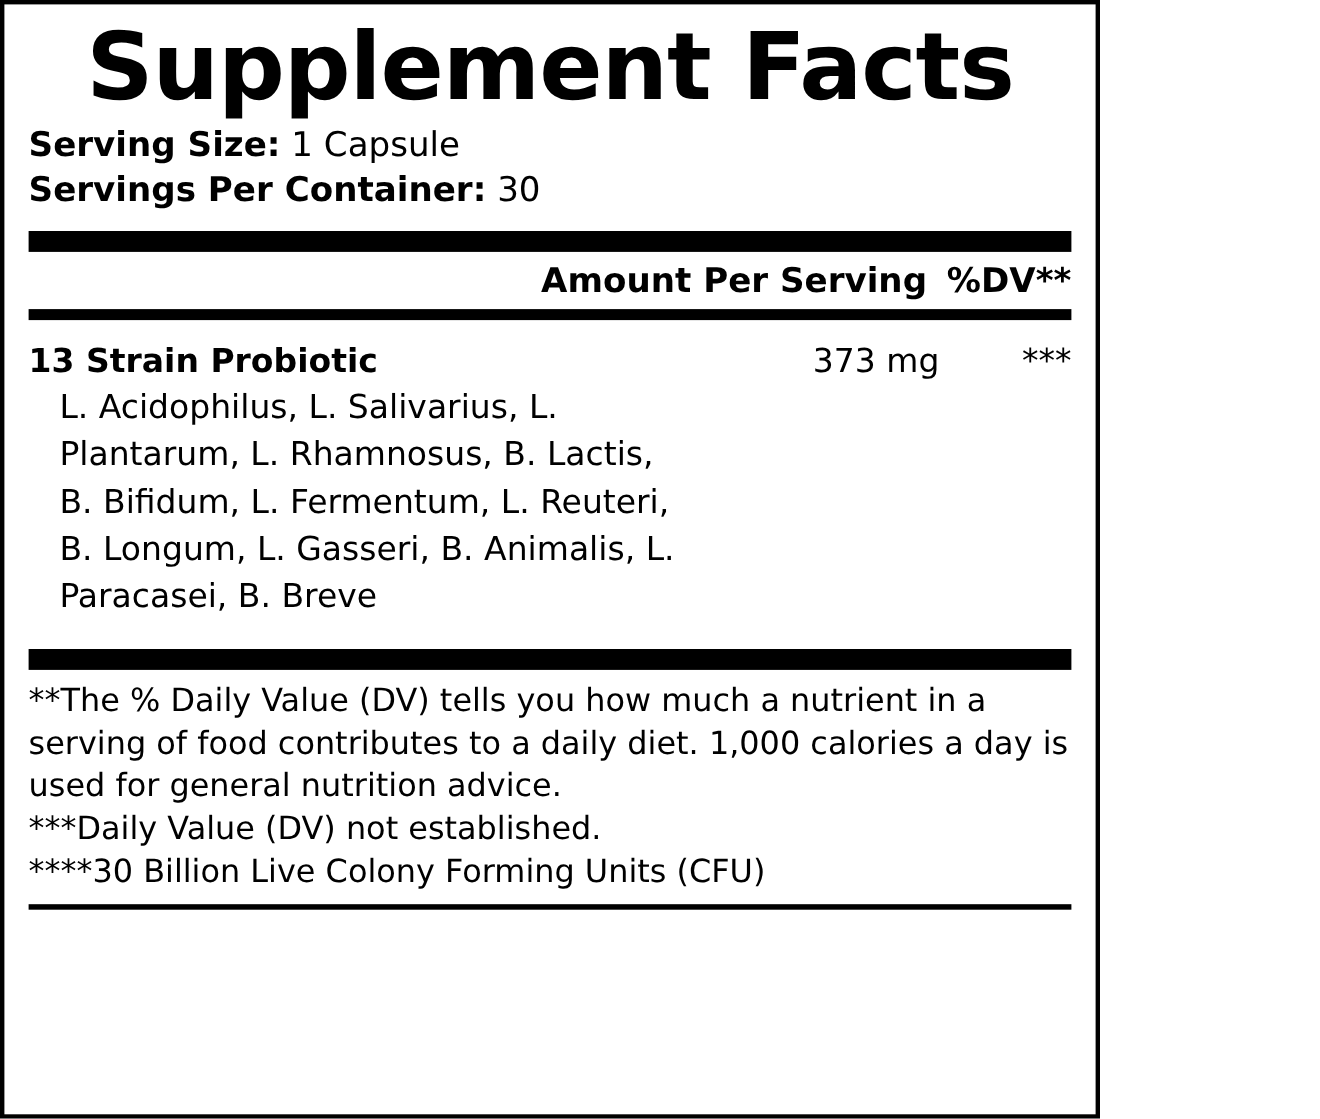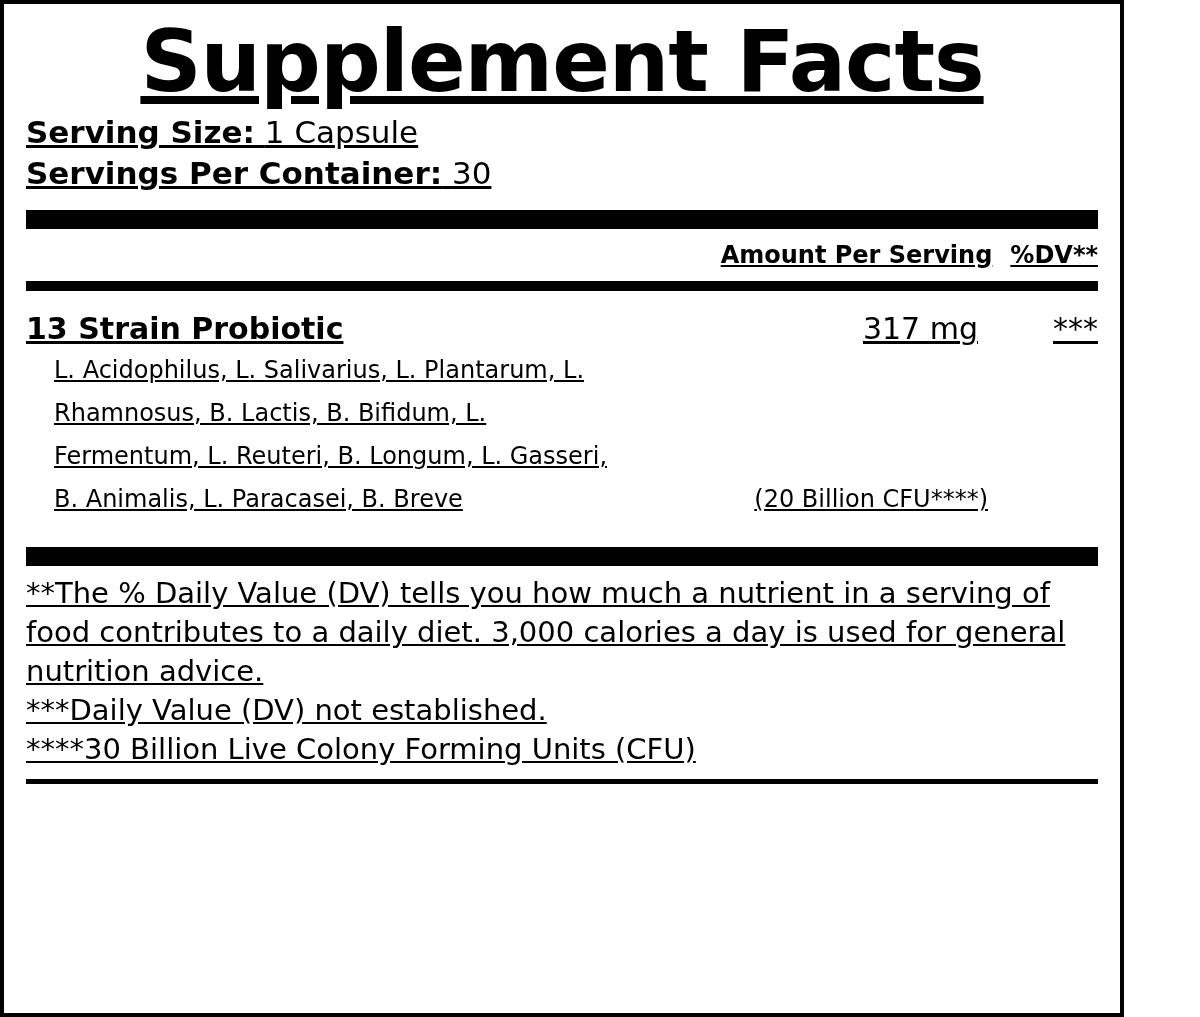--- a/index.html
+++ b/index.html
@@ -6,27 +6,26 @@
     margin: 0;
     padding: 0;
     background: #ffffff;
   }
   body {
     font-family: "DejaVu Sans", sans-serif;
     color: #000000;
   }
   .panel {
     position: relative;
-    width: 1124px;
+    width: 1000px;
     height: 1017px;
     box-sizing: border-box;
     background: #ffffff;
     border: 4px solid #000000;
     overflow: hidden;
-    text-decoration: underline;
   }
   .inner {
     padding: 6px 22px 0 22px;
   }
   .title {
     font-weight: bold;
     font-size: 85px;
     line-height: 96px;
     letter-spacing: -1px;
     text-align: center;
@@ -54,21 +53,21 @@
   .rule-thin {
     height: 5px;
     background: #000000;
     margin: 0;
   }
   .amount-row {
     display: flex;
     justify-content: flex-end;
     align-items: flex-start;
     font-weight: bold;
-    font-size: 24px;
+    font-size: 31px;
     line-height: 40px;
     padding: 6px 0 6px 0;
     white-space: nowrap;
   }
   .amount-row .amt {
     margin-right: 18px;
   }
   .nutrient-block {
     padding: 18px 0 10px 0;
   }
@@ -89,22 +88,22 @@
     font-weight: normal;
   }
   .nutrient-head .dv {
     flex: 0 0 auto;
     width: 62px;
     text-align: right;
     font-weight: normal;
   }
   .nutrient-sub {
     display: flex;
-    align-items: flex-end;
-    font-size: 24px;
+    align-items: center;
+    font-size: 30px;
     line-height: 43px;
   }
   .nutrient-sub .strains {
     flex: 0 0 600px;
     padding-left: 28px;
     box-sizing: border-box;
   }
   .nutrient-sub .cfu {
     flex: 1 1 auto;
     text-align: right;
@@ -154,33 +153,32 @@
     <div class="amount-row">
       <span class="amt">Amount Per Serving</span>
       <span>%DV**</span>
     </div>
 
     <div class="rule-med"></div>
 
     <div class="nutrient-block">
       <div class="nutrient-head">
         <span class="name">13 Strain Probiotic</span>
-        <span class="value">317 mg</span>
+        <span class="value">373 mg</span>
         <span class="dv">***</span>
       </div>
       <div class="nutrient-sub">
         <span class="strains">L. Acidophilus, L. Salivarius, L. Plantarum, L. Rhamnosus, B. Lactis, B. Bifidum, L. Fermentum, L. Reuteri, B. Longum, L. Gasseri, B. Animalis, L. Paracasei, B. Breve</span>
-        <span class="cfu">(20 Billion CFU****)</span>
       </div>
     </div>
 
     <div class="rule-thick"></div>
 
     <div class="footnotes">
-      <p>**The % Daily Value (DV) tells you how much a nutrient in a serving of food contributes to a daily diet. 3,000 calories a day is used for general nutrition advice.</p>
+      <p>**The % Daily Value (DV) tells you how much a nutrient in a serving of food contributes to a daily diet. 1,000 calories a day is used for general nutrition advice.</p>
       <p>***Daily Value (DV) not established.</p>
       <p>****30 Billion Live Colony Forming Units (CFU)</p>
     </div>
 
     <div class="rule-thin"></div>
 
 
   </div>
 </div>
 

